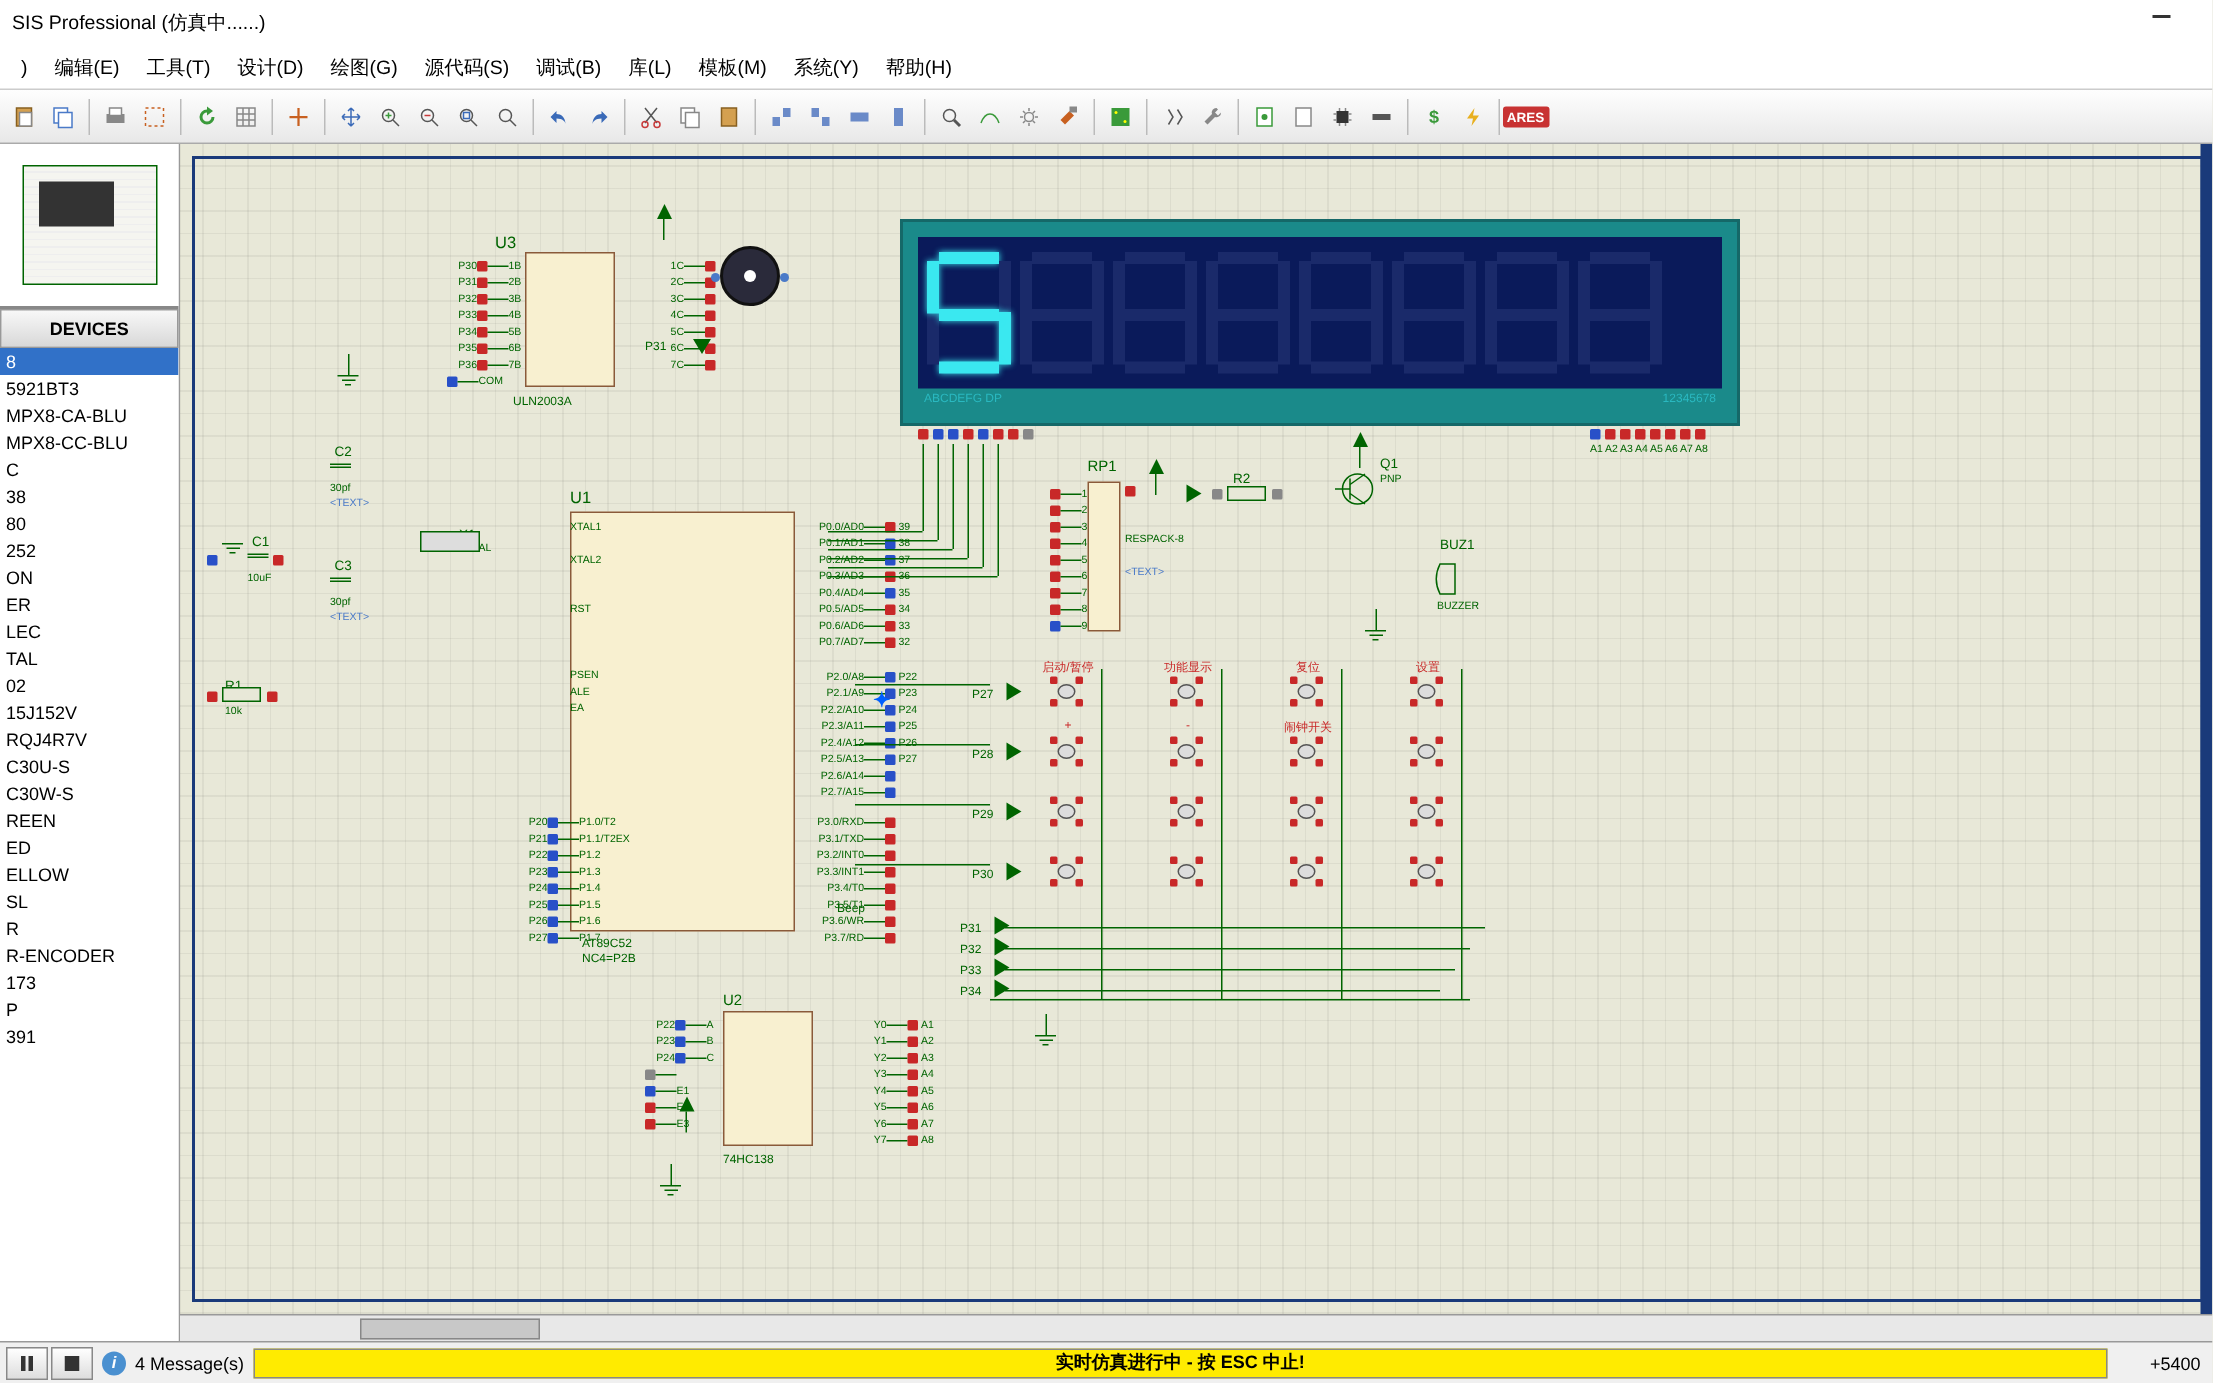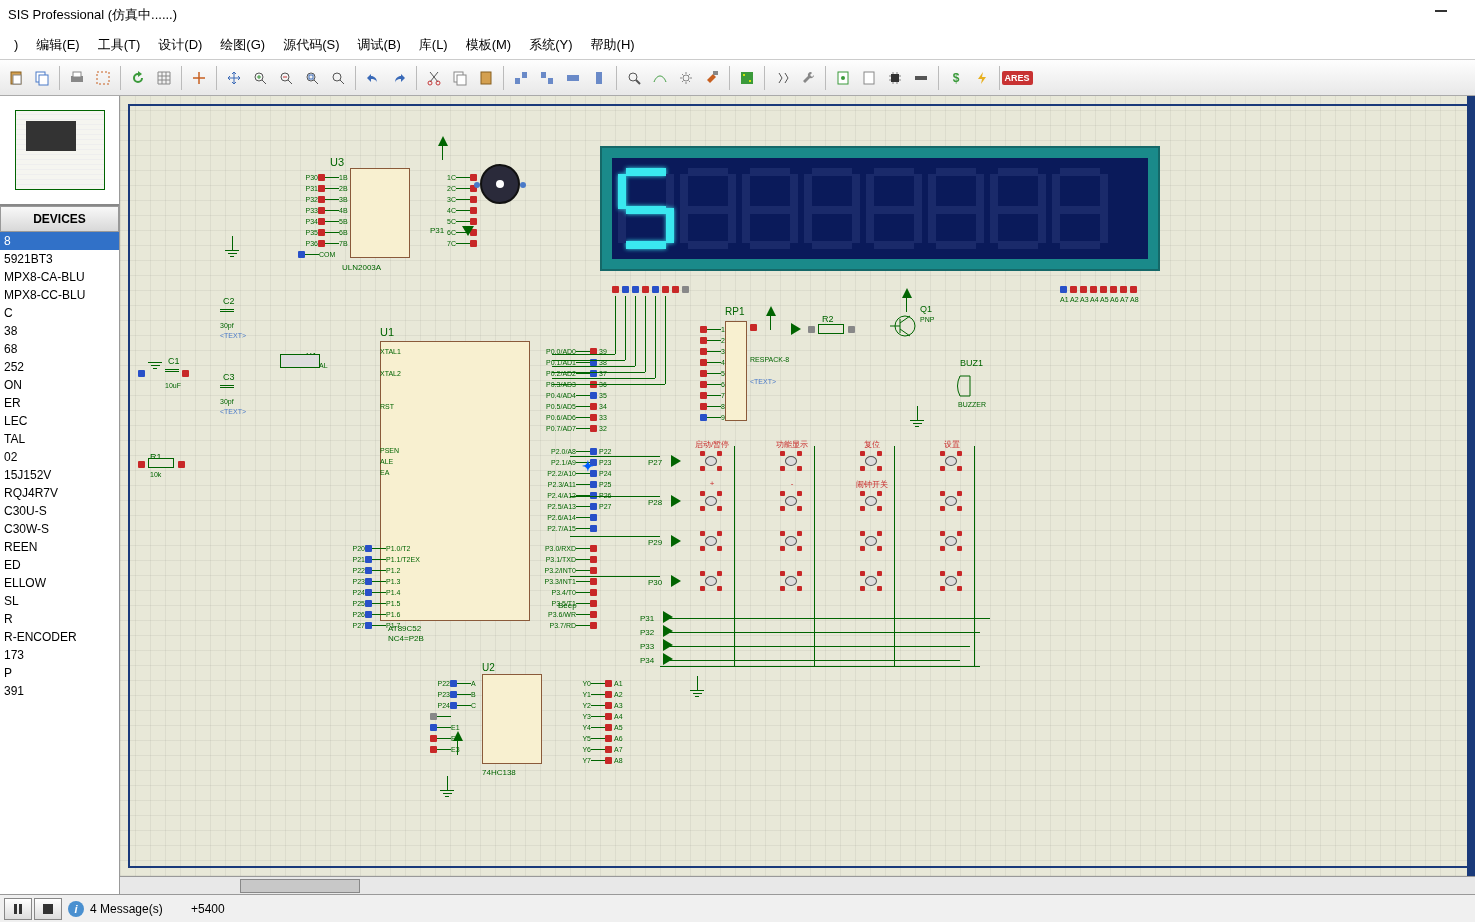--- a/index.html
+++ b/index.html
@@ -325,21 +325,21 @@
       <div class="ov-box"></div>
     </div>
     <div class="devices-hdr">DEVICES</div>
     <div class="devices-list" id="devices-list">
         <div class="sel">8</div>
         <div>5921BT3</div>
         <div>MPX8-CA-BLU</div>
         <div>MPX8-CC-BLU</div>
         <div>C</div>
         <div>38</div>
-        <div>68</div>
+        <div>80</div>
         <div>252</div>
         <div>ON</div>
         <div>ER</div>
         <div></div>
         <div>LEC</div>
         <div>TAL</div>
         <div>02</div>
         <div>15J152V</div>
         <div>RQJ4R7V</div>
         <div>C30U-S</div>
@@ -429,20 +429,24 @@
             <div class="digit">
               <div class="seg a"></div>
               <div class="seg b"></div>
               <div class="seg c"></div>
               <div class="seg d"></div>
               <div class="seg e"></div>
               <div class="seg f"></div>
               <div class="seg g"></div>
             </div>
           </div>
+        <div class="disp-label">
+          <span>ABCDEFG  DP</span>
+          <span>12345678</span>
+        </div>
       </div>
 
       <div class="pin-block" style="left:492px;top:190px">
         <div style="display:flex;gap:3px">
             <span class="pin-dot r"></span>
             <span class="pin-dot b"></span>
             <span class="pin-dot b"></span>
             <span class="pin-dot r"></span>
             <span class="pin-dot b"></span>
             <span class="pin-dot r"></span>
@@ -1301,14 +1305,15 @@
         </svg>
       </div>
     <div class="sim-btn">
         <svg width="10" height="10">
           <rect x="0" y="0" width="10" height="10" fill="#333"></rect>
         </svg>
       </div>
   </div>
   <div class="info-icon">i</div>
   <span class="status-msg">4 Message(s)</span>
+  <div class="status-yellow">实时仿真进行中 - 按 ESC 中止!</div>
   <span class="status-coord">+5400</span>
 </div>
 
 </body></html>

